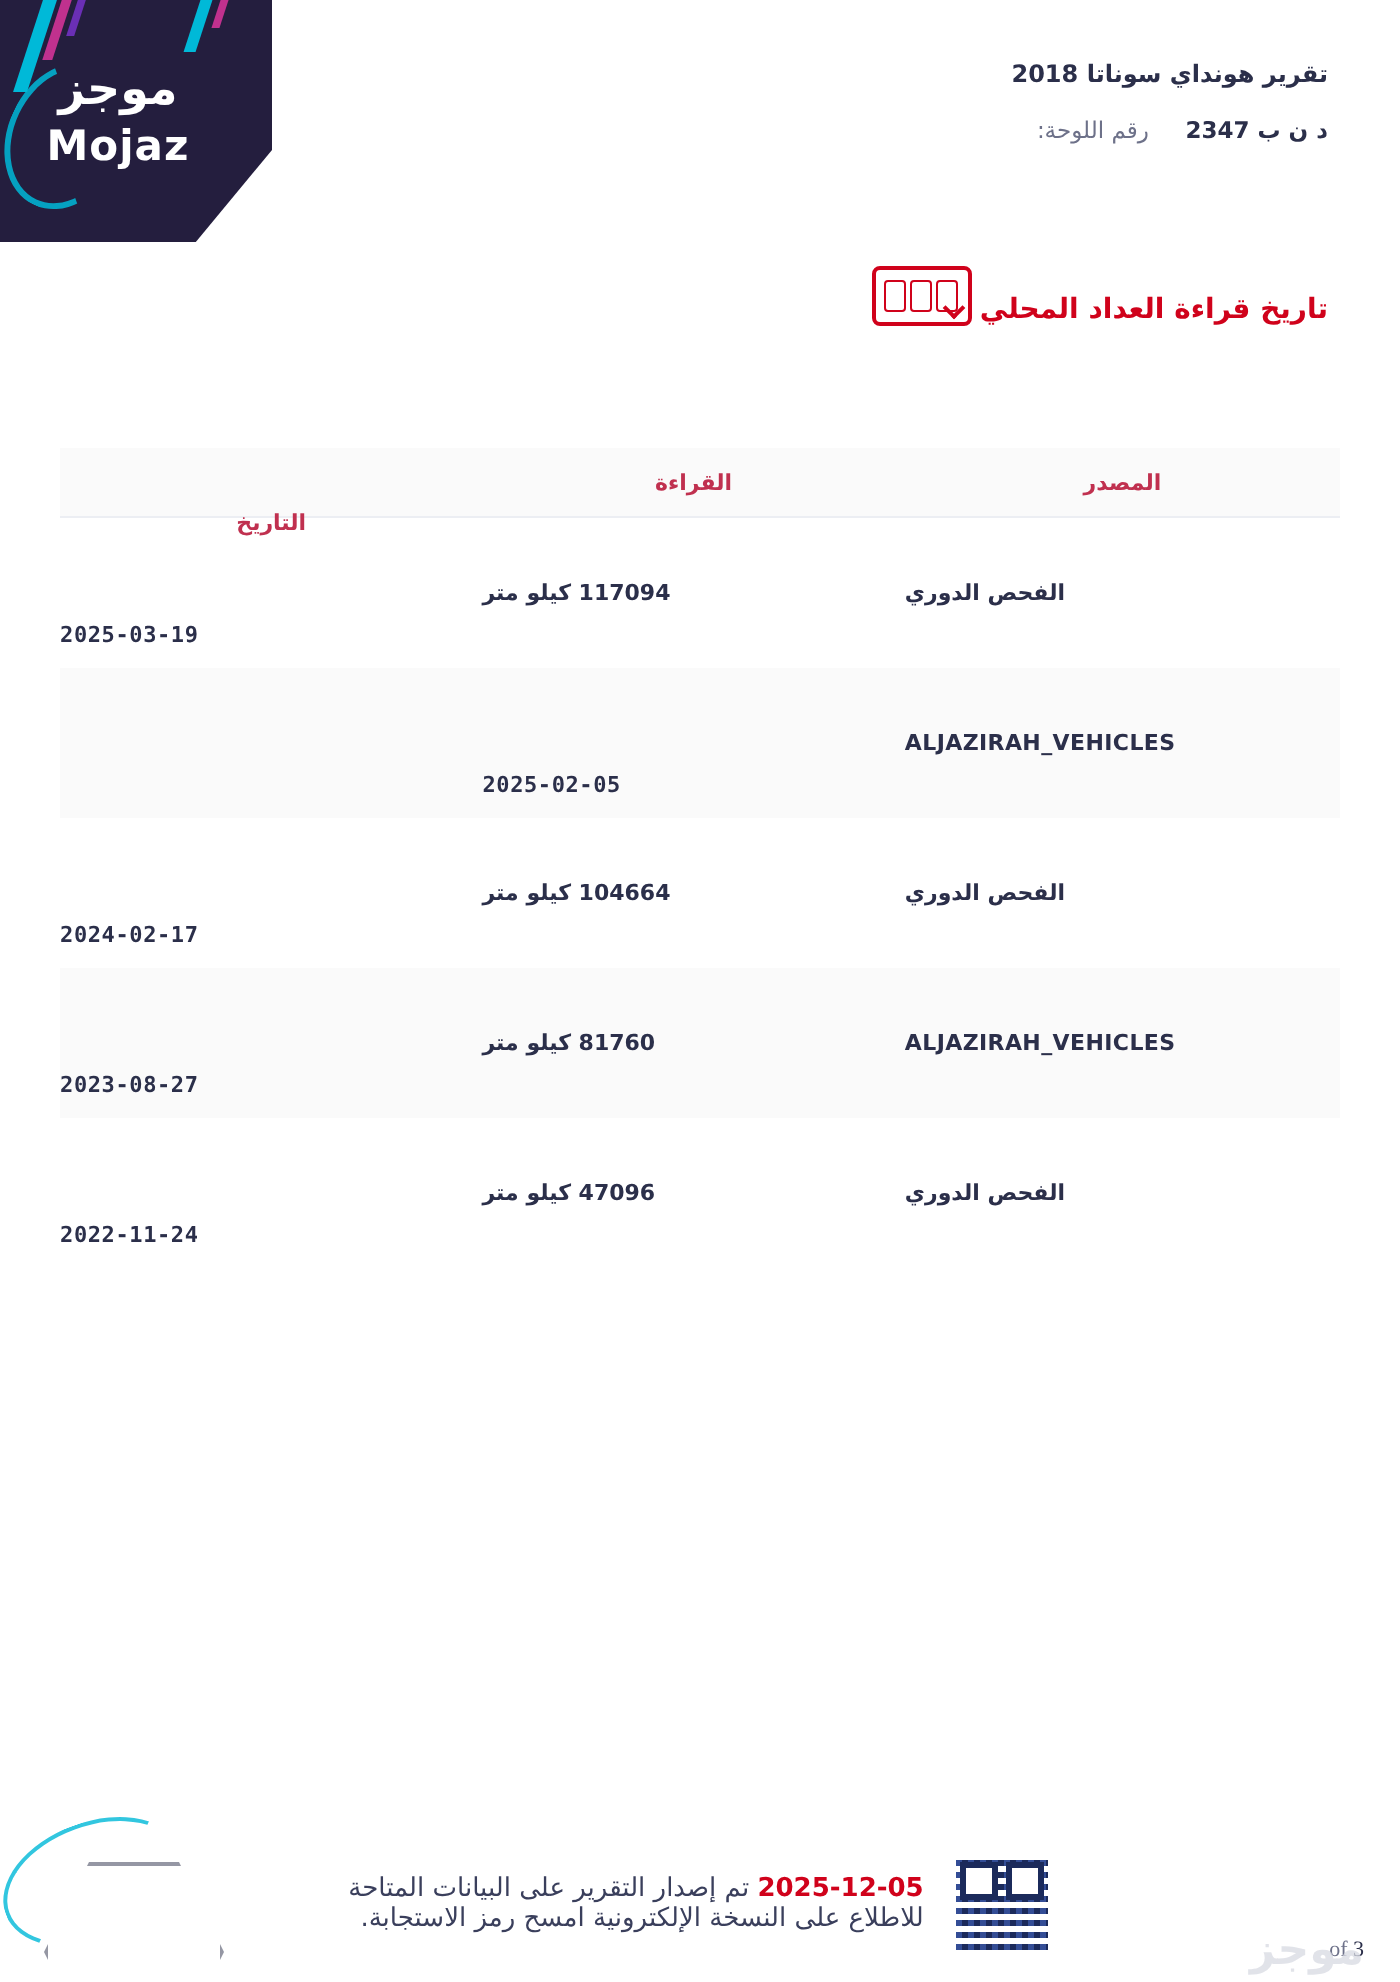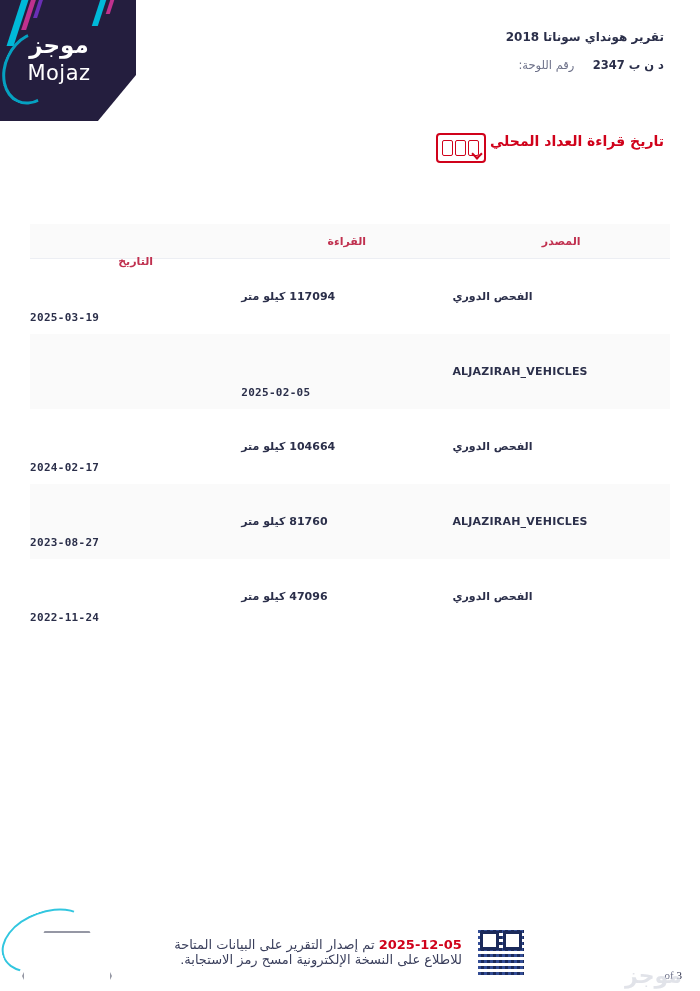--- a/index.html
+++ b/index.html
@@ -34,35 +34,35 @@
     position:absolute;left:4px;top:30px;width:52px;height:70px;
     border:3px solid #00b9d8;border-radius:50%;
     border-right-color:transparent;border-top-color:transparent;
     transform:rotate(25deg);opacity:.85;
   }
   .logo-text{
     position:absolute;left:0;top:30px;width:118px;text-align:center;
     color:#ffffff;
   }
   .logo-ar{font-size:23px;font-weight:bold;letter-spacing:1px;line-height:30px;}
-  .logo-en{font-size:21px;font-weight:normal;line-height:26px;letter-spacing:.5px;}
+  .logo-en{font-size:21px;font-weight:bold;line-height:26px;letter-spacing:.5px;}
 
   .hdr-right{
     position:absolute;right:36px;top:30px;text-align:right;
     font-size:11.5px;color:#3a3f5c;
   }
   .hdr-title{font-weight:bold;font-size:12px;color:#2b2f4a;margin-bottom:14px;}
   .hdr-plate{font-size:11.5px;color:#555a74;}
   .hdr-plate .plate-label{color:#6d7189;}
   .hdr-plate .plate-val{color:#2b2f4a;font-weight:bold;letter-spacing:1px;}
 
   
   .section{
     position:absolute;right:36px;top:133px;
-    display:flex;align-items:flex-start;gap:4px;
+    display:flex;align-items:flex-end;gap:4px;
   }
   .section-title{
     color:#d0021b;font-size:14px;font-weight:bold;
   }
   .odo-icon{
     width:46px;height:26px;border:2px solid #d0021b;border-radius:4px;
     display:flex;align-items:center;justify-content:center;gap:2px;
     background:#ffffff;position:relative;
   }
   .odo-icon .digit{

